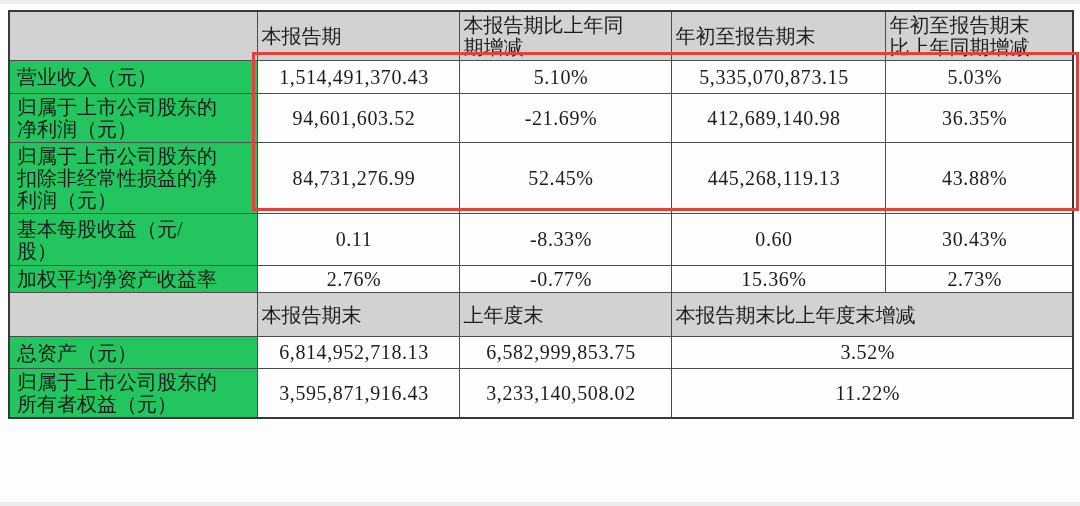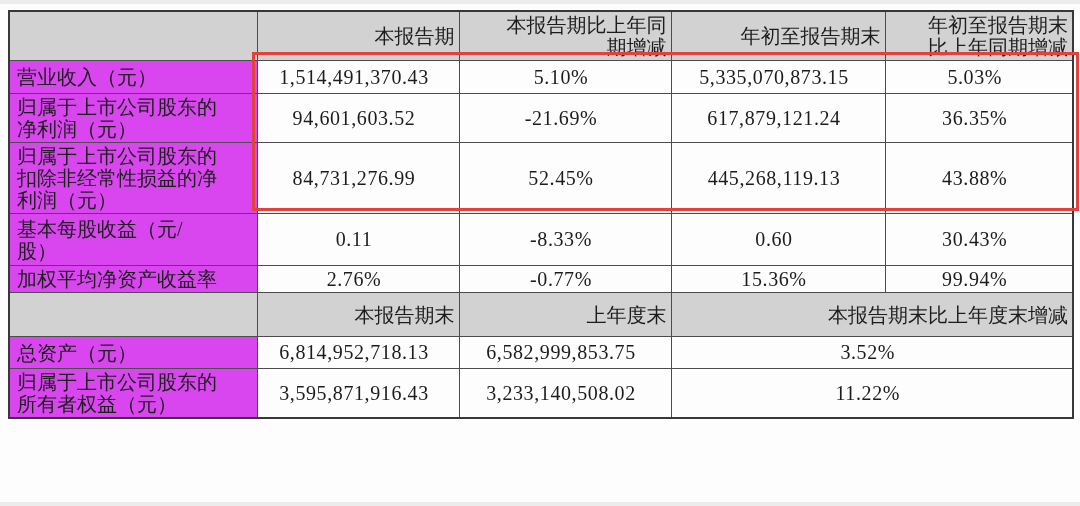--- a/index.html
+++ b/index.html
@@ -18,25 +18,25 @@
     border:2px solid #383838;
     font-size:20px;
   }
   td,th{
     border:1px solid #4c4c4c;
     font-weight:normal;
     vertical-align:middle;
     overflow:hidden;
   }
   .hdr{
-    background:#d2d2d2;text-align:right;
+    background:#d2d2d2;text-align:left;
     white-space:pre-line;line-height:22px;padding:2px 4px;
   }
   .lbl{
-    background:#d946ef;text-align:left;
+    background:#22c55e;text-align:left;
     white-space:pre-line;line-height:22px;padding:2px 4px 2px 7px;
   }
   .num{text-align:center;padding-right:9px;letter-spacing:0.6px;}
   .dash{background:#d2d2d2;text-align:center;}
   tr.h1{height:45px;}
   tr.r0{height:33px;}
   tr.r1{height:49px;}
   tr.r2{height:67px;}
   tr.r3{height:62px;}
   tr.r4{height:52px;}
@@ -79,21 +79,21 @@
     <td class="num">1,514,491,370.43</td>
     <td class="num">5.10%</td>
     <td class="num">5,335,070,873.15</td>
     <td class="num">5.03%</td>
   </tr>
   <tr class="r1">
     <td class="lbl">归属于上市公司股东的
 净利润（元）</td>
     <td class="num">94,601,603.52</td>
     <td class="num">-21.69%</td>
-    <td class="num">617,879,121.24</td>
+    <td class="num">412,689,140.98</td>
     <td class="num">36.35%</td>
   </tr>
   <tr class="r2">
     <td class="lbl">归属于上市公司股东的
 扣除非经常性损益的净
 利润（元）</td>
     <td class="num">84,731,276.99</td>
     <td class="num">52.45%</td>
     <td class="num">445,268,119.13</td>
     <td class="num">43.88%</td>
@@ -104,21 +104,21 @@
     <td class="num">0.11</td>
     <td class="num">-8.33%</td>
     <td class="num">0.60</td>
     <td class="num">30.43%</td>
   </tr>
   <tr class="r6">
     <td class="lbl">加权平均净资产收益率</td>
     <td class="num">2.76%</td>
     <td class="num">-0.77%</td>
     <td class="num">15.36%</td>
-    <td class="num">99.94%</td>
+    <td class="num">2.73%</td>
   </tr>
   <tr class="h2">
     <th class="hdr"></th>
     <th class="hdr">本报告期末</th>
     <th class="hdr">上年度末</th>
     <th class="hdr" colspan="2">本报告期末比上年度末增减</th>
   </tr>
   <tr class="r7">
     <td class="lbl">总资产（元）</td>
     <td class="num">6,814,952,718.13</td>

